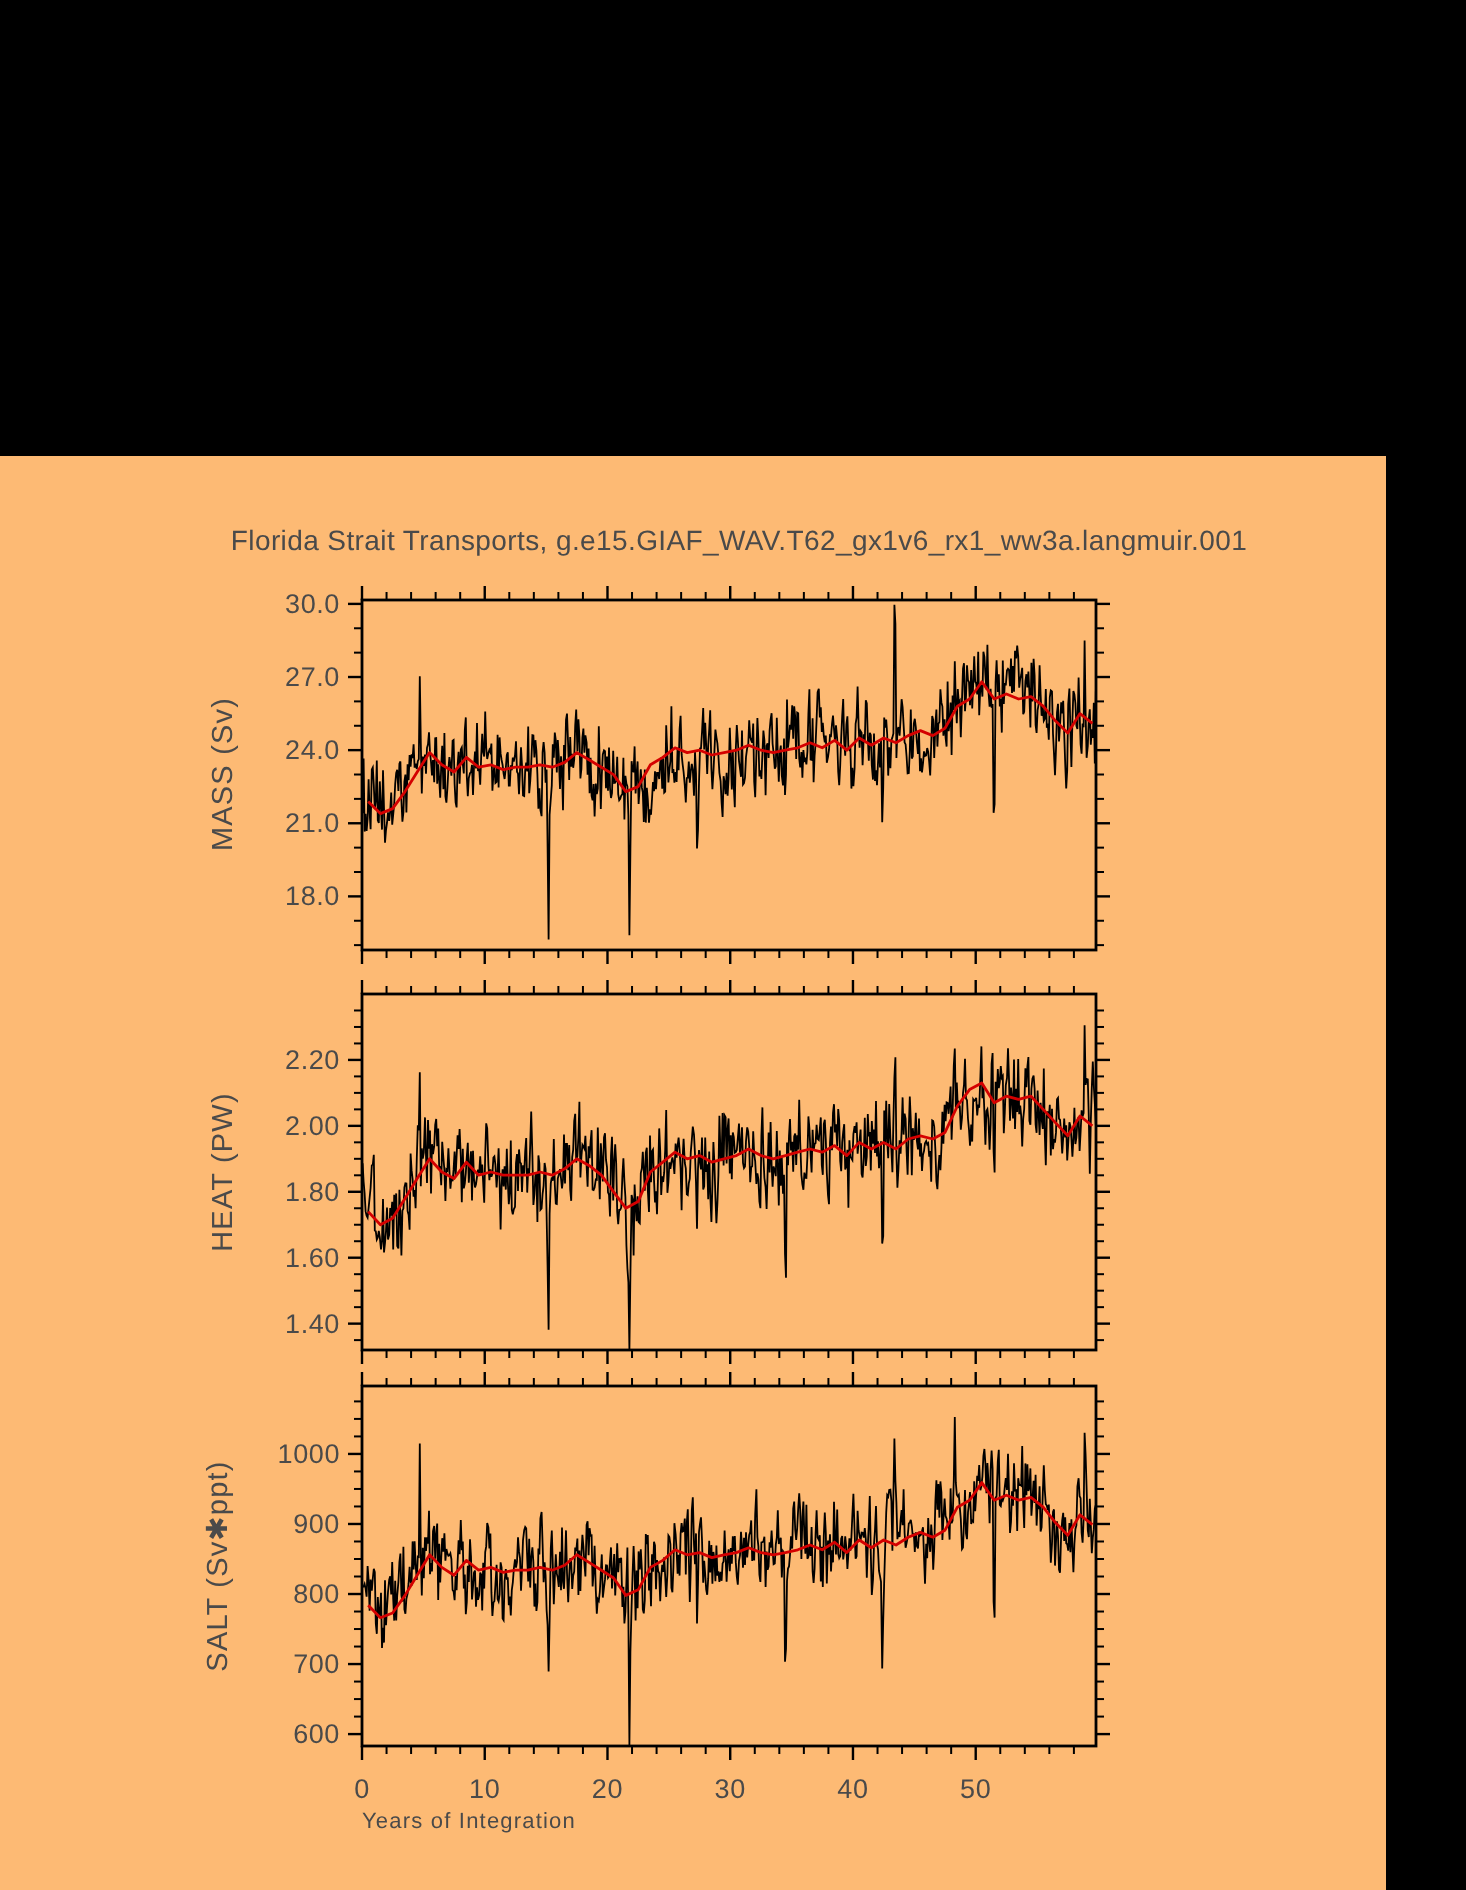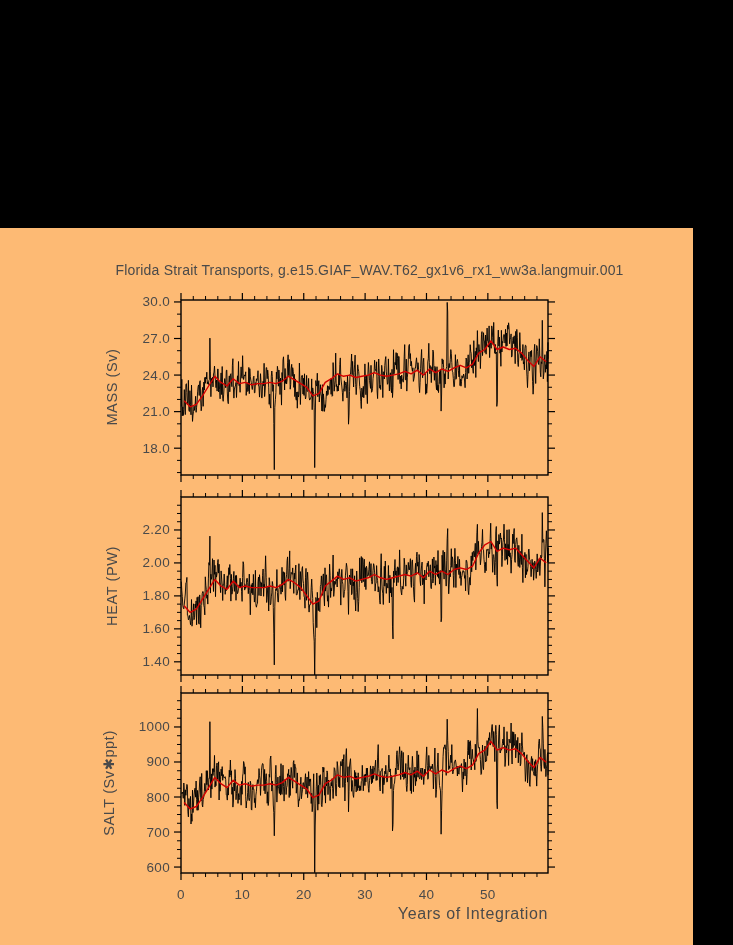--- a/index.html
+++ b/index.html
@@ -12,22 +12,22 @@
   #right-bar{left:693px;top:0;width:40px;height:945px;}
   .chart-title{
     position:absolute;left:46px;top:262px;width:647px;text-align:center;
     font-size:14px;color:#4a4a4a;letter-spacing:0.2px;white-space:nowrap;
   }
   .ylab{
     position:absolute;font-size:14.5px;color:#4a4a4a;letter-spacing:0.6px;
     transform:translate(-50%,-50%) rotate(-90deg);white-space:nowrap;
   }
   .xlab{
-    position:absolute;left:181px;top:905px;width:367px;text-align:right;
-    font-size:16px;color:#4a4a4a;letter-spacing:0.6px;
+    position:absolute;left:181px;top:905px;width:367px;text-align:left;
+    font-size:11px;color:#4a4a4a;letter-spacing:0.6px;
   }
   svg text{font-family:"Liberation Sans",sans-serif;}
 </style>
 </head>
 <body>
 
 <div class="screen">
   <div id="top-bar" class="black-bar"></div>
   <div id="right-bar" class="black-bar"></div>
 

